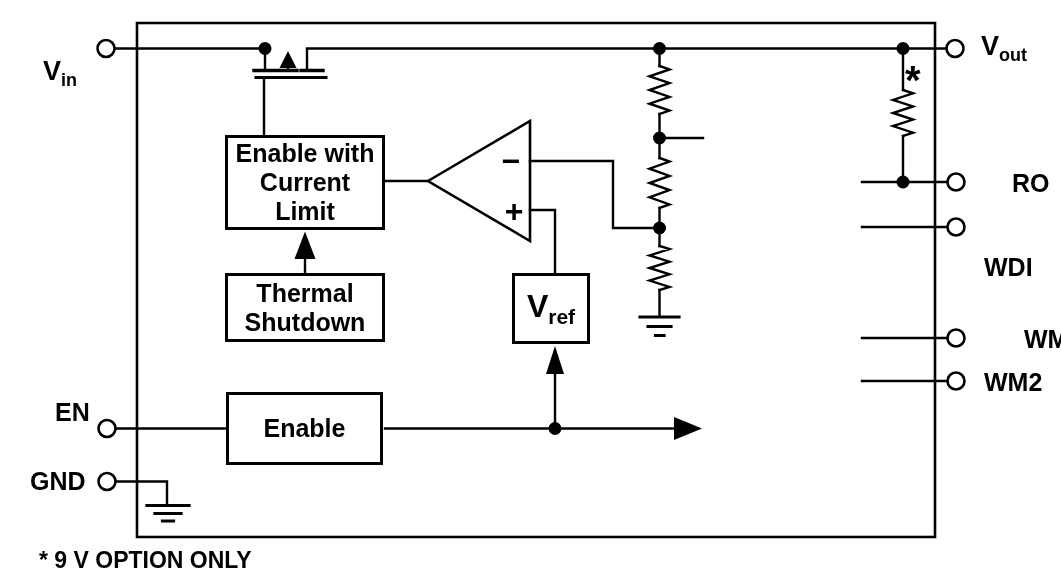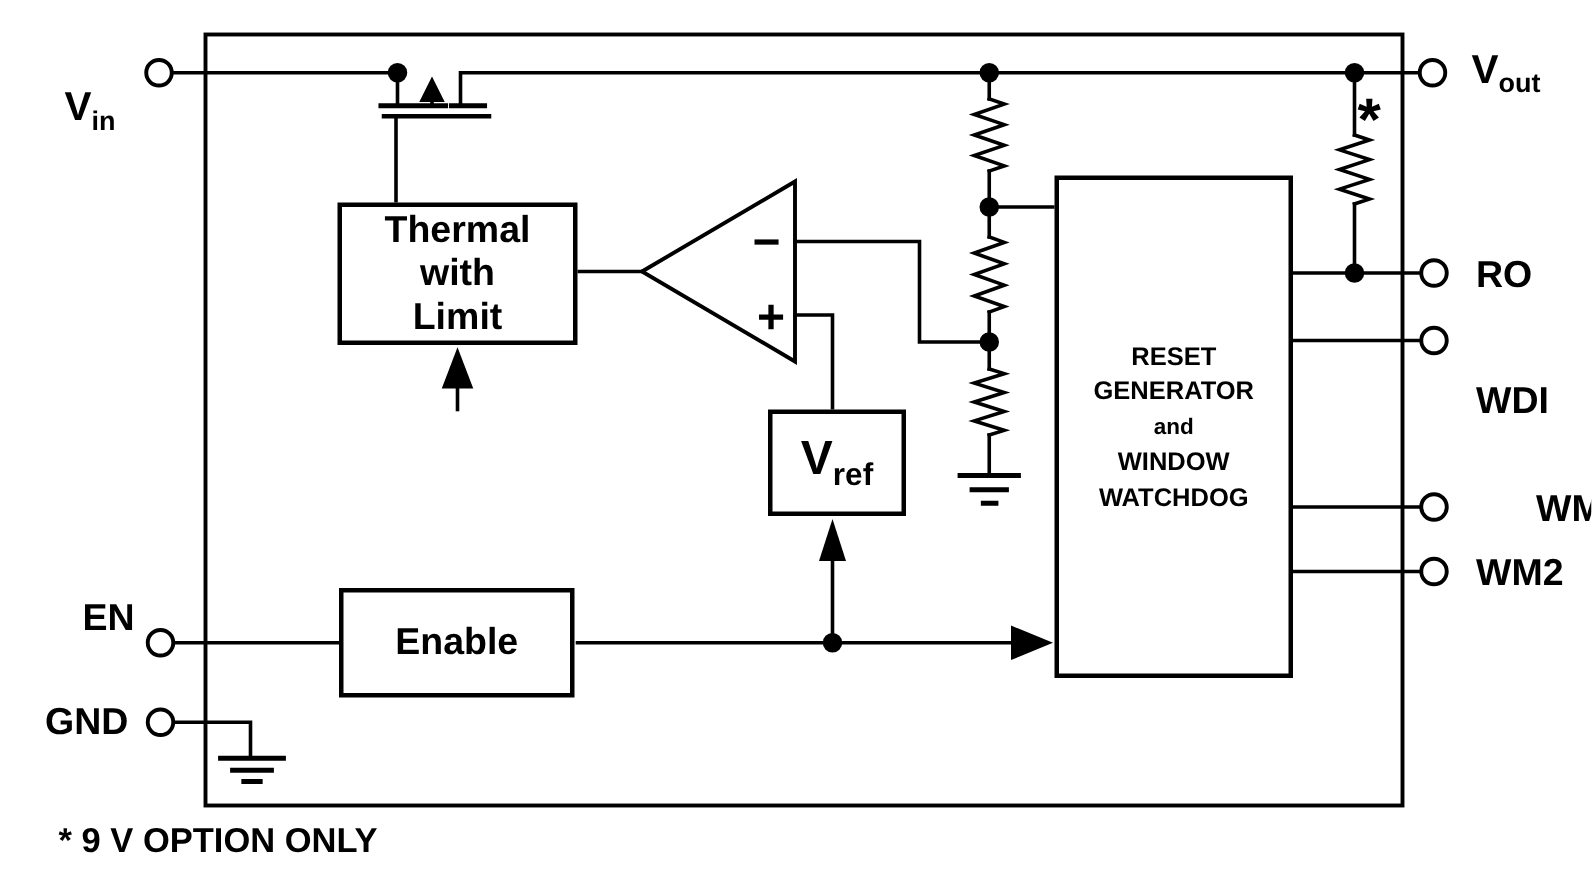--- a/index.html
+++ b/index.html
@@ -108,53 +108,51 @@
       <circle cx="107" cy="428.5" r="8.5"></circle>
       <circle cx="107" cy="481.5" r="8.5"></circle>
       <circle cx="956" cy="182" r="8.5"></circle>
       <circle cx="956" cy="227" r="8.5"></circle>
       <circle cx="956" cy="338" r="8.5"></circle>
       <circle cx="956" cy="381" r="8.5"></circle>
     </g>
   </svg>
 
   <div class="blk blk-driver" style="left:225px;top:135px;width:160px;height:95px;">
-    <div>Thermal with</div>
+    <div>Enable with</div>
+    <div>Current</div>
     <div>Limit</div>
   </div>
 
+  <div class="blk blk-thermal" style="left:225px;top:273px;width:160px;height:69px;">
+    <div>Thermal</div>
+    <div>Shutdown</div>
+  </div>
 
   <div class="blk blk-enable" style="left:226px;top:392px;width:157px;height:73px;">
     <div>Enable</div>
   </div>
 
-  <div class="blk blk-vref" style="left:512px;top:273px;width:92px;height:71px;">
+  <div class="blk blk-vref" style="left:512px;top:273px;width:78px;height:71px;">
     <div><span>V</span><sub>ref</sub></div>
   </div>
 
-  <div class="blk blk-reset" style="left:703px;top:117px;width:159px;height:335px;">
-    <div class="rline">RESET</div>
-    <div class="rline">GENERATOR</div>
-    <div class="rline">and</div>
-    <div class="rline">WINDOW</div>
-    <div class="rline">WATCHDOG</div>
-  </div>
 
   <div class="sign" style="left:497px;top:146px;">−</div>
   <div class="sign" style="left:500px;top:196px;">+</div>
 
   <div class="plabel" style="left:43px;top:30px;margin-top:26px;">
     <span>V</span><sub>in</sub>
   </div>
   <div class="plabel" style="left:981px;top:31px;">
     <span>V</span><sub>out</sub>
   </div>
   <div class="pinname" style="left:55px;top:398px;">EN</div>
   <div class="pinname" style="left:30px;top:467px;">GND</div>
-  <div class="pinname" style="left:984px;top:169px;">RO</div>
+  <div class="pinname" style="left:1012px;top:169px;">RO</div>
   <div class="pinname" style="left:984px;top:214px;margin-top:39px;">WDI</div>
   <div class="pinname" style="left:1024px;top:325px;">WM1</div>
   <div class="pinname" style="left:984px;top:368px;">WM2</div>
 
   <div class="star" style="left:905px;top:60px;">*</div>
   <div class="note" style="left:39px;top:547px;">* 9 V OPTION ONLY</div>
 
 </div>
 
 </body></html>

